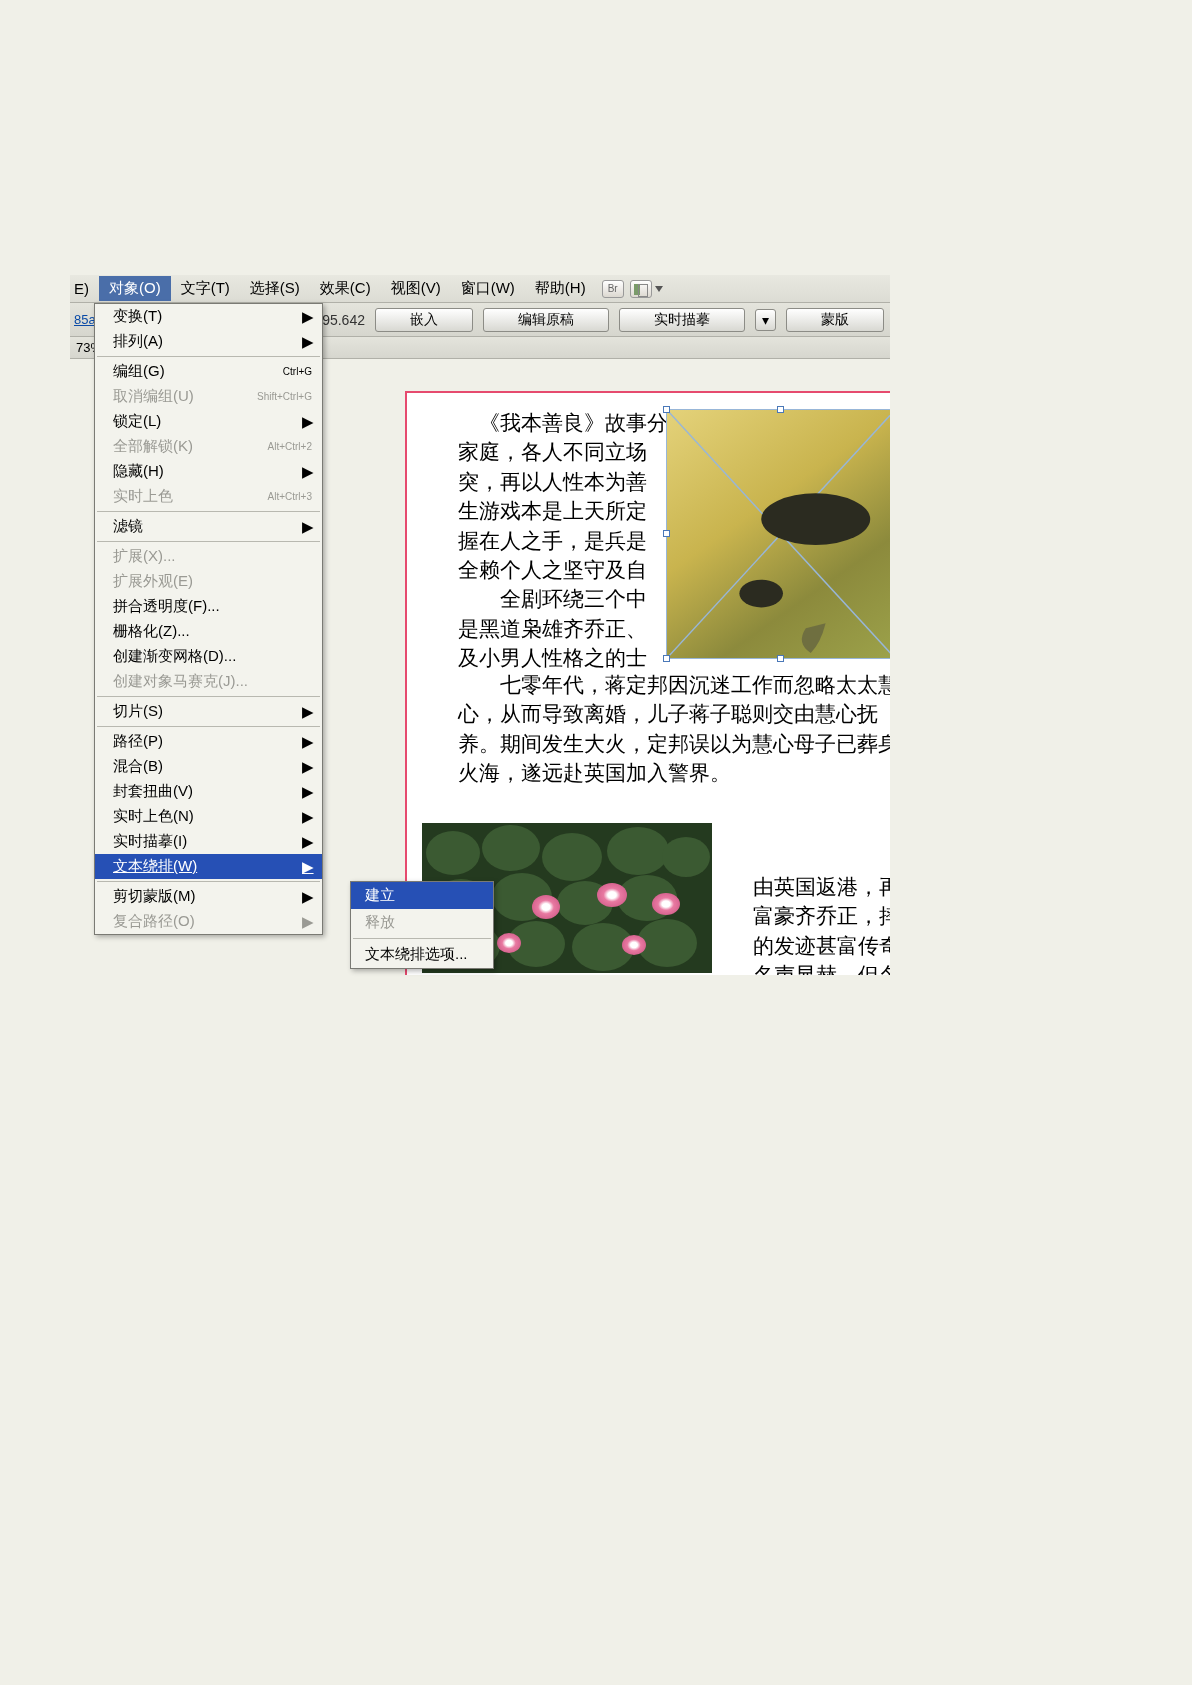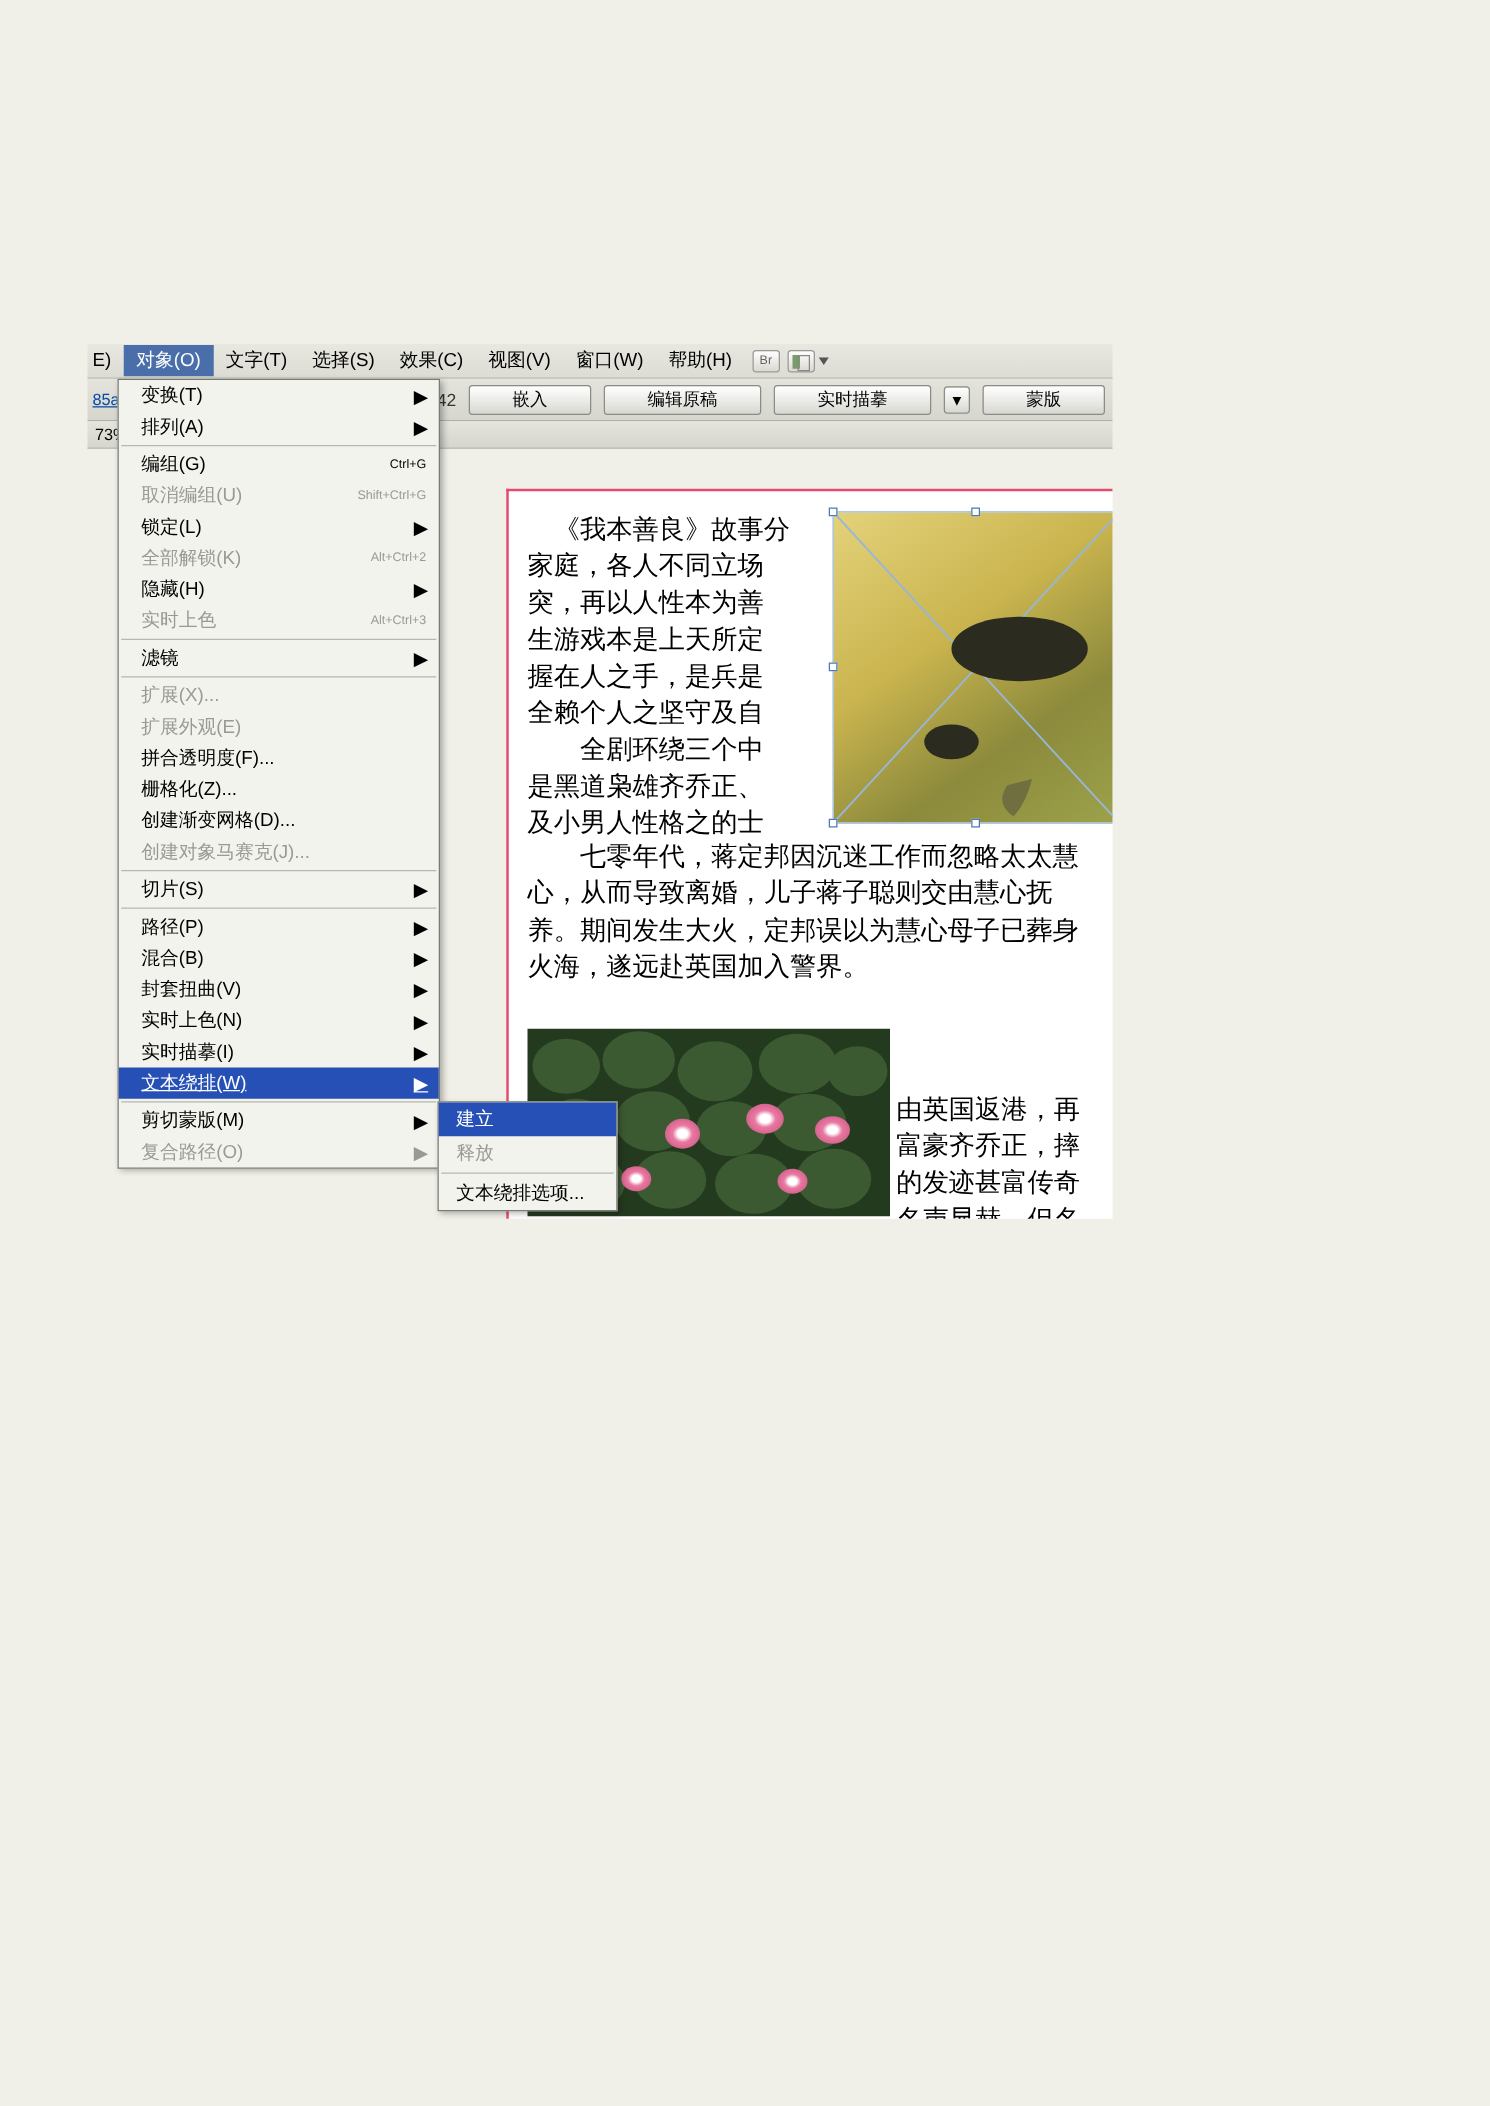--- a/index.html
+++ b/index.html
@@ -116,21 +116,21 @@
       height: 22px;
       font-size: 13px;
       padding-left: 6px;
       display:flex; align-items:center;
     }
     
     .dropdown {
       position: absolute;
       left: 24px;
       top: 28px;
-      width: 258px;
+      width: 229px;
       background: #f3f3ed;
       border: 1px solid #7a7a74;
       box-shadow: 2px 2px 5px rgba(0,0,0,0.3);
       font-size: 15px;
       z-index: 10;
     }
     .dropdown .row {
       display: flex;
       align-items: center;
       padding: 3px 10px 3px 18px;
@@ -203,20 +203,21 @@
     }
     .leaf { position:absolute; background:#3b5a32; border-radius:50%; }
     .flower { position:absolute; border-radius:50%; }
     
     .para {
       position: absolute;
       font-family: "SimSun", serif;
       font-size: 21px;
       line-height: 1.4;
       color: #000;
+      margin-left: 36px;
     }
   </style>
 </head>
 <body>
 
 <div class="app-window">
 
   <div class="menubar">
     <span class="mi trunc-left">E)</span>
     <span class="mi active">对象(O)</span>

